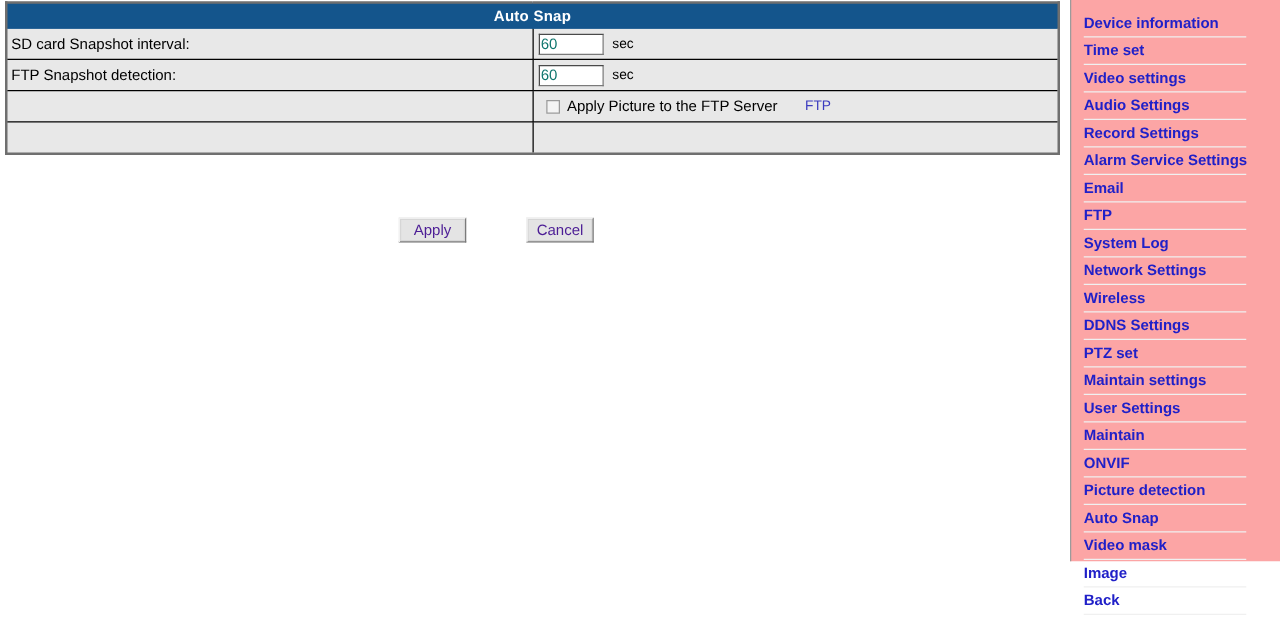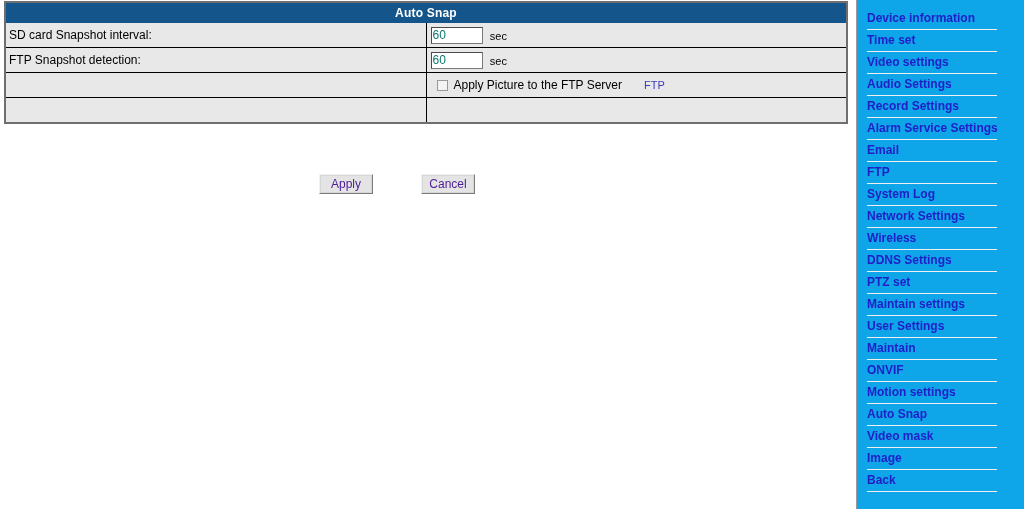--- a/index.html
+++ b/index.html
@@ -144,22 +144,22 @@
   }
   .btn-apply { left: 315px; width: 54px; }
   .btn-cancel { left: 417px; width: 54px; }
 
   
   .sidebar {
     position: absolute;
     left: 856px;
     top: 0;
     width: 168px;
-    height: 509px;
-    background: #0ea5e9;
+    height: 449px;
+    background: #fca5a5;
     border-left: 1px solid #9b9b9b;
     box-sizing: border-box;
   }
   .menu {
     position: absolute;
     left: 10px;
     top: 12px;
     width: 130px;
   }
   .menu-item {
@@ -284,21 +284,21 @@
 
       <a class="menu-item" href="#">User Settings</a>
       <div class="menu-sep"></div>
 
       <a class="menu-item" href="#">Maintain</a>
       <div class="menu-sep"></div>
 
       <a class="menu-item" href="#">ONVIF</a>
       <div class="menu-sep"></div>
 
-      <a class="menu-item" href="#">Motion settings</a>
+      <a class="menu-item" href="#">Picture detection</a>
       <div class="menu-sep"></div>
 
       <a class="menu-item" href="#">Auto Snap</a>
       <div class="menu-sep"></div>
 
       <a class="menu-item" href="#">Video mask</a>
       <div class="menu-sep"></div>
 
       <a class="menu-item" href="#">Image</a>
       <div class="menu-sep"></div>

